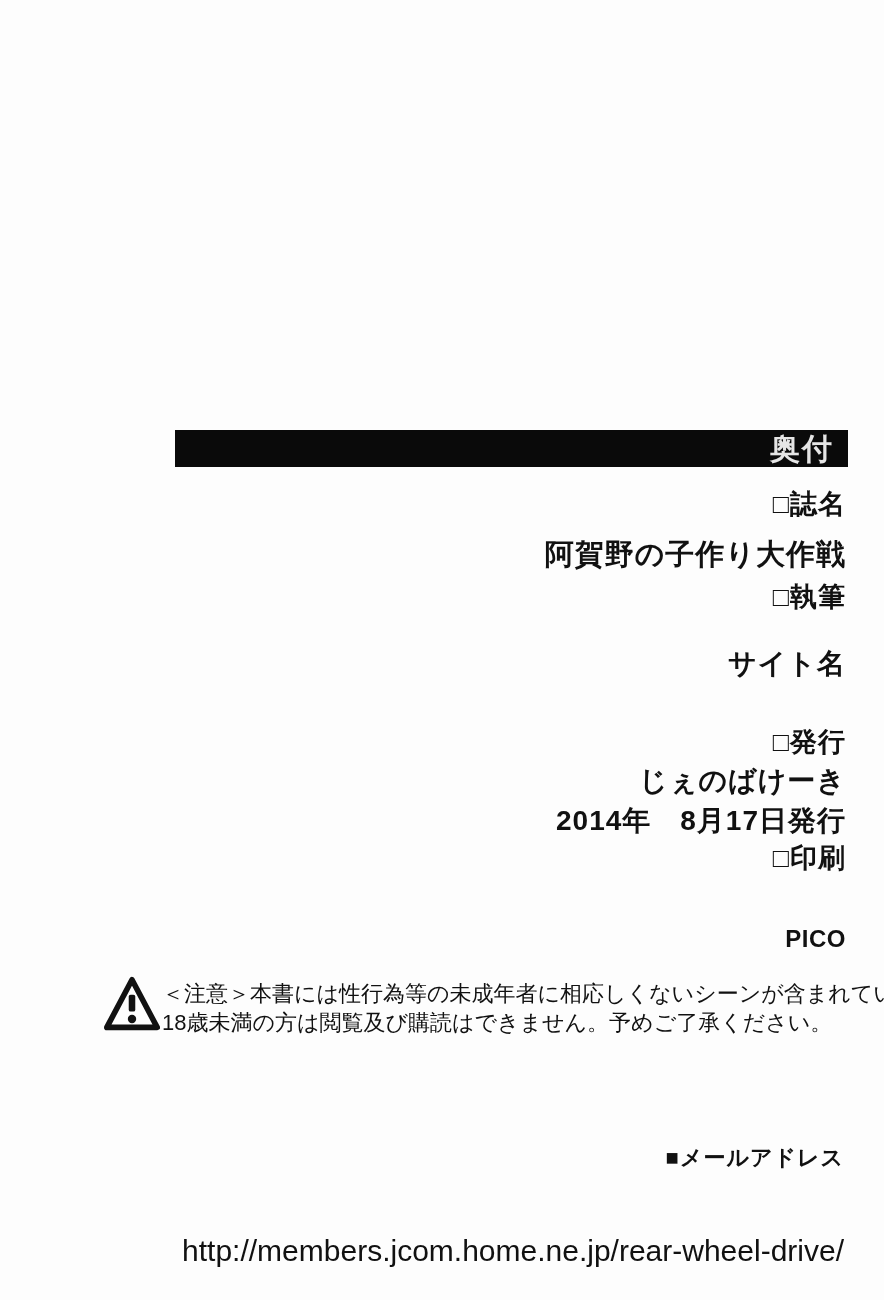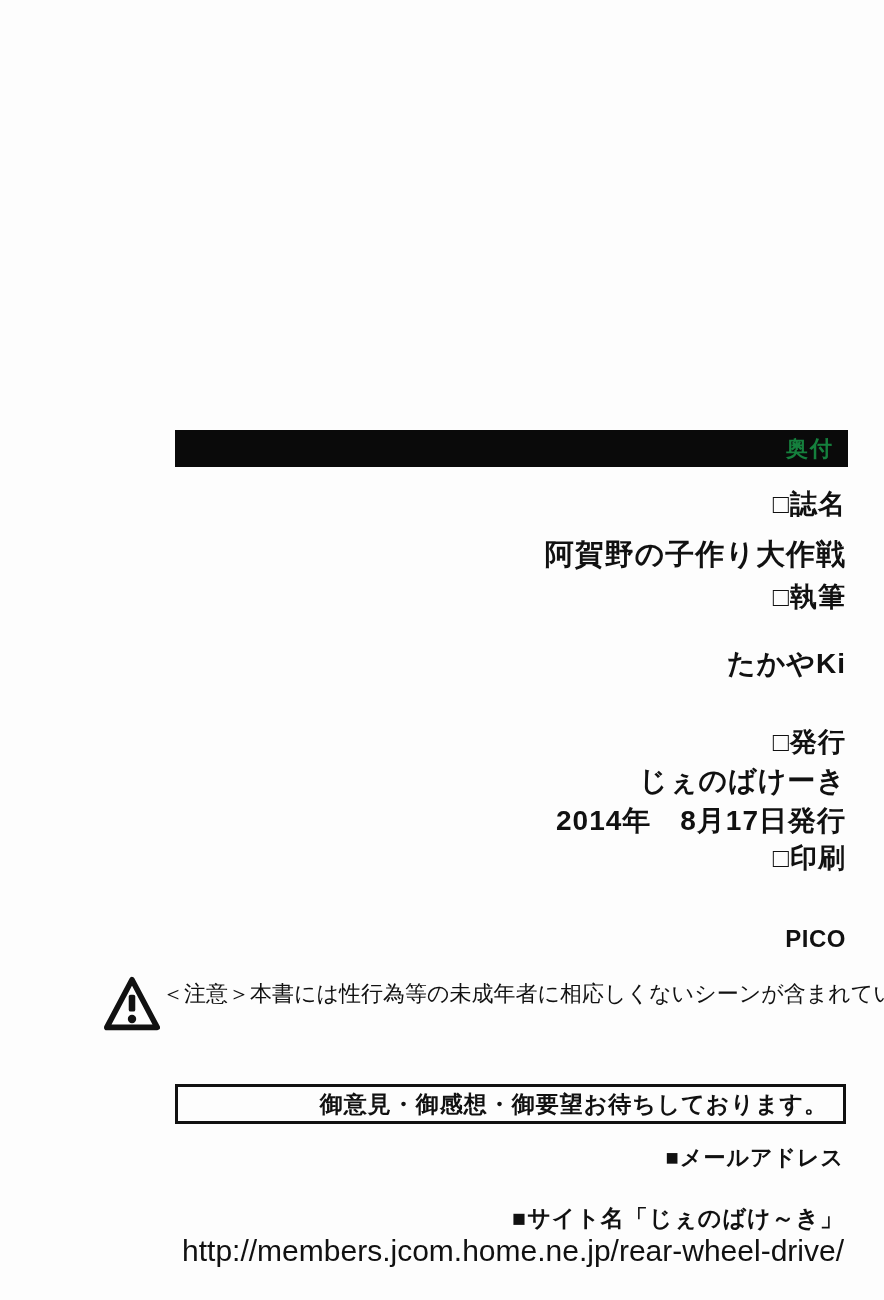--- a/index.html
+++ b/index.html
@@ -25,22 +25,22 @@
     width: 673px;
     height: 37px;
     background: #0a0a0a;
     box-sizing: border-box;
     display: flex;
     align-items: center;
     justify-content: flex-end;
     padding-right: 14px;
   }
   .colophon-bar .bar-title {
-    color: #15803d;
-    font-size: 22px;
+    color: #e5e5e5;
+    font-size: 30px;
     font-weight: 600;
     letter-spacing: 2px;
     line-height: 1;
   }
 
   
   .r-line {
     right: 38px;
     text-align: center;
     white-space: nowrap;
@@ -110,41 +110,38 @@
 <div class="page">
 
   <div class="abs colophon-bar">
     <span class="bar-title">奥付</span>
   </div>
 
   <div class="abs r-line sec-label" style="top:491px;">□誌名</div>
   <div class="abs r-line sec-value" style="top:540px;">阿賀野の子作り大作戦</div>
 
   <div class="abs r-line sec-label" style="top:584px;">□執筆</div>
-  <div class="abs r-line sec-value" style="top:650px; font-size:28px;">たかやKi</div>
+  <div class="abs r-line sec-value" style="top:650px; font-size:28px;">サイト名</div>
 
   <div class="abs r-line sec-label" style="top:729px;">□発行</div>
   <div class="abs r-line sec-value" style="top:767px; font-size:28px;">じぇのばけーき</div>
   <div class="abs r-line sec-value" style="top:807px; font-size:28px;">2014年　8月17日発行</div>
 
   <div class="abs r-line sec-label" style="top:845px;">□印刷</div>
   <div class="abs r-line sec-value-latin r-line" style="top:927px; font-weight:600;">PICO</div>
 
   <div class="abs warning-icon">
     <svg width="56" height="60" viewBox="0 0 60 64">
       <path d="M30 5 L57 56 L3 56 Z" fill="none" stroke="#111" stroke-width="6" stroke-linejoin="round"></path>
       <rect x="26.5" y="21" width="7" height="18" rx="2" fill="#111"></rect>
       <circle cx="30" cy="47" r="4.5" fill="#111"></circle>
     </svg>
   </div>
   <div class="abs warning-text">
     <div>＜注意＞本書には性行為等の未成年者に相応しくないシーンが含まれています。</div>
+    <div>18歳未満の方は閲覧及び購読はできません。予めご了承ください。</div>
   </div>
 
-  <div class="abs feedback-box">
-    <span class="feedback-text">御意見・御感想・御要望お待ちしております。</span>
-  </div>
 
   <div class="abs contact-line contact-label" style="top:1147px;">■メールアドレス</div>
-  <div class="abs contact-line contact-site" style="top:1207px;">■サイト名「じぇのばけ～き」</div>
   <div class="abs contact-line contact-url" style="top:1236px;">http://members.jcom.home.ne.jp/rear-wheel-drive/</div>
 
 </div>
 
 </body></html>

